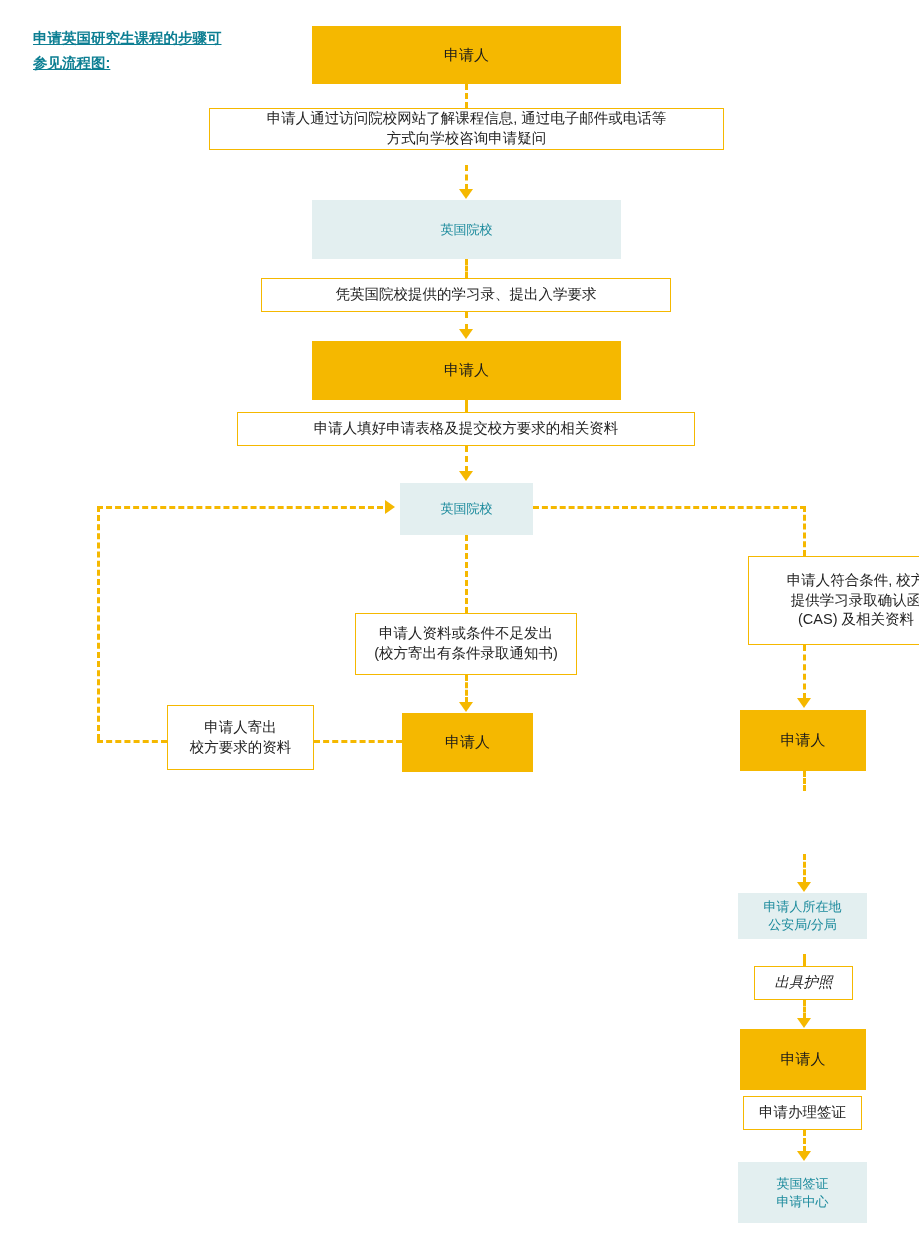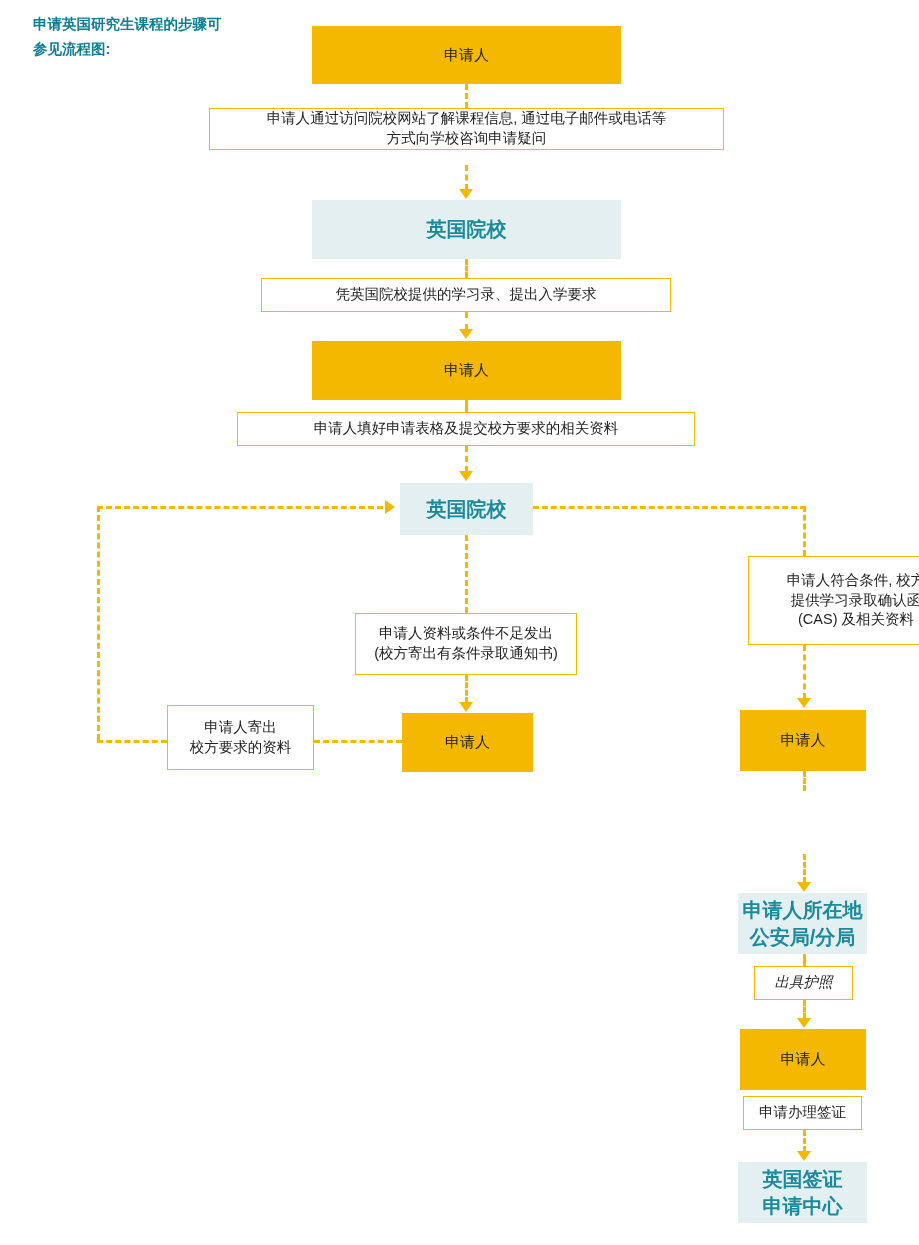--- a/index.html
+++ b/index.html
@@ -26,40 +26,40 @@
     white-space:pre-line;
   }
   .node.actor{                     
     background:#f5b800;
     color:#1a1a1a;
     font-size:15px;
   }
   .node.org{                       
     background:#e3eff0;
     color:#1b8a9c;
-    font-size:20px;
-    font-weight:bold;
+    font-size:13px;
   }
   .node.step{                      
     background:#ffffff;
     border:1.6px solid #f5b800;
     color:#232323;
     font-size:14.5px;
   }
 
   
   #title{
     position:absolute;
-    left:33px; top:12px;
+    left:33px; top:26px;
     width:250px;
     color:#0d7f93;
     font-size:14.5px;
     font-weight:bold;
     line-height:1.75;
     white-space:pre-line;
+    text-decoration:underline;
   }
 
   
   .vline{                          
     position:absolute;
     width:0;
     border-left:3px dashed #f5b800;
   }
   .hline{                          
     position:absolute;
@@ -152,21 +152,21 @@
   <div class="arrow-d" style="left:797px;top:698px;"></div>
 
   <div class="node actor" style="left:740px;top:710px;width:126px;height:61px;">申请人</div>
 
   <div class="vline" style="left:803px;top:771px;height:20px;"></div>
 
 
   <div class="vline" style="left:803px;top:854px;height:29px;"></div>
   <div class="arrow-d" style="left:797px;top:882px;"></div>
 
-  <div class="node org" style="left:738px;top:893px;width:129px;height:61px;">申请人所在地
+  <div class="node org" style="left:738px;top:893px;width:129px;height:46px;">申请人所在地
 公安局/分局</div>
 
   <div class="vline" style="left:803px;top:954px;height:12px;"></div>
 
   <div class="node step" style="left:754px;top:966px;width:99px;height:34px;font-style:italic;">出具护照</div>
 
   <div class="vline" style="left:803px;top:1000px;height:19px;"></div>
   <div class="arrow-d" style="left:797px;top:1018px;"></div>
 
   <div class="node actor" style="left:740px;top:1029px;width:126px;height:61px;">申请人</div>

